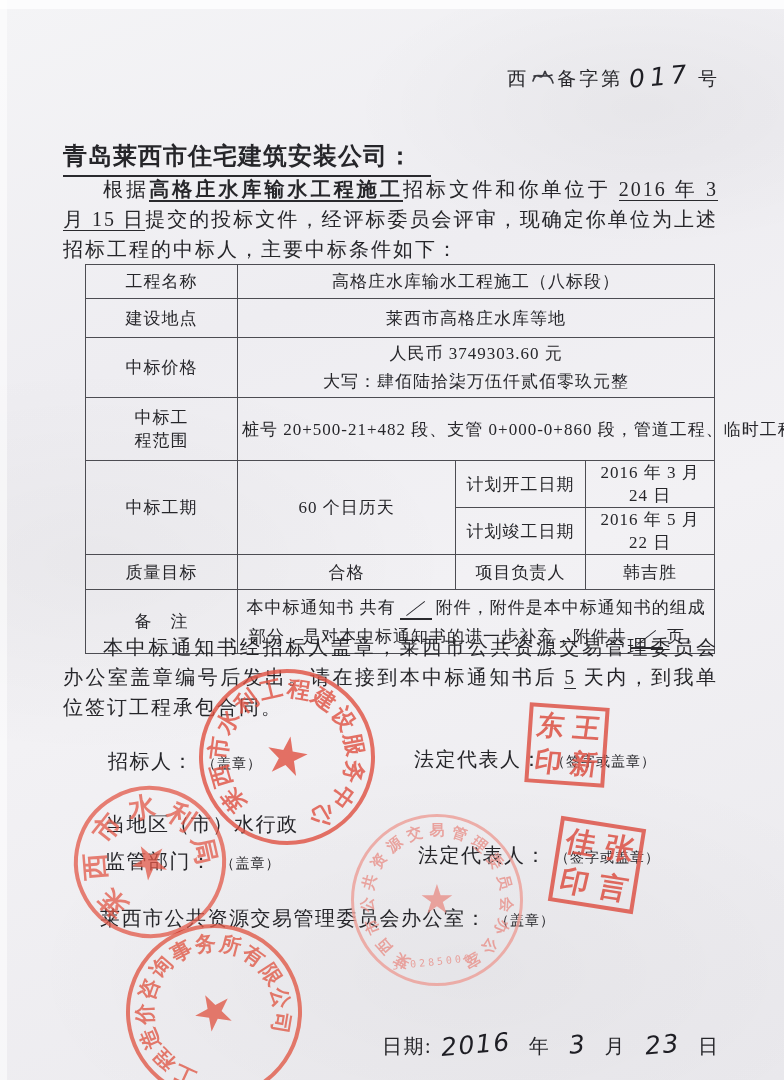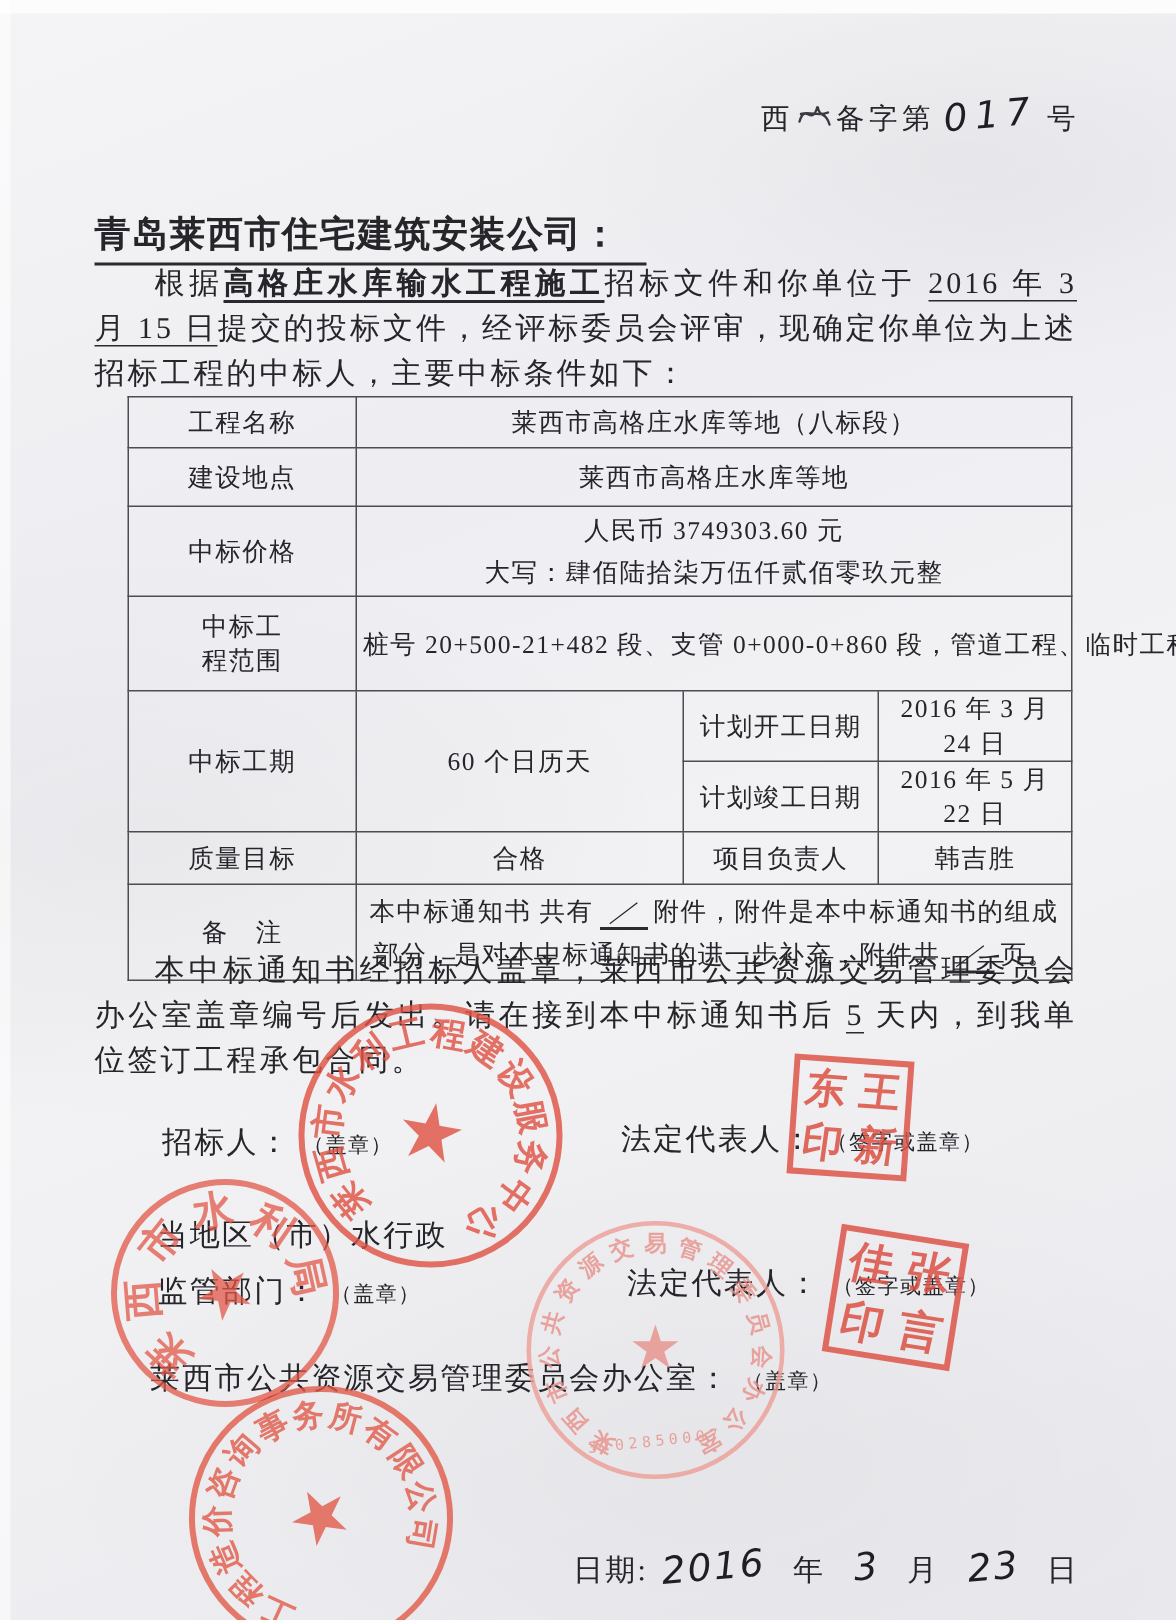--- a/index.html
+++ b/index.html
@@ -124,21 +124,21 @@
     <table class="award">
       <colgroup>
           <col style="width:152px">
           <col style="width:218px">
           <col style="width:130px">
           <col style="width:129px">
         </colgroup>
       <tbody>
           <tr class="r1">
         <td class="lbl">工程名称</td>
-        <td colspan="3">莱西市高格庄水库等地（八标段）</td>
+        <td colspan="3">高格庄水库输水工程施工（八标段）</td>
       </tr>
       <tr class="r2">
         <td class="lbl">建设地点</td>
         <td colspan="3">莱西市高格庄水库等地</td>
       </tr>
       <tr class="r3">
         <td class="lbl">中标价格</td>
         <td colspan="3" class="price-cell">
           <div>人民币 3749303.60 元</div>
           <div>大写：肆佰陆拾柒万伍仟贰佰零玖元整</div>

